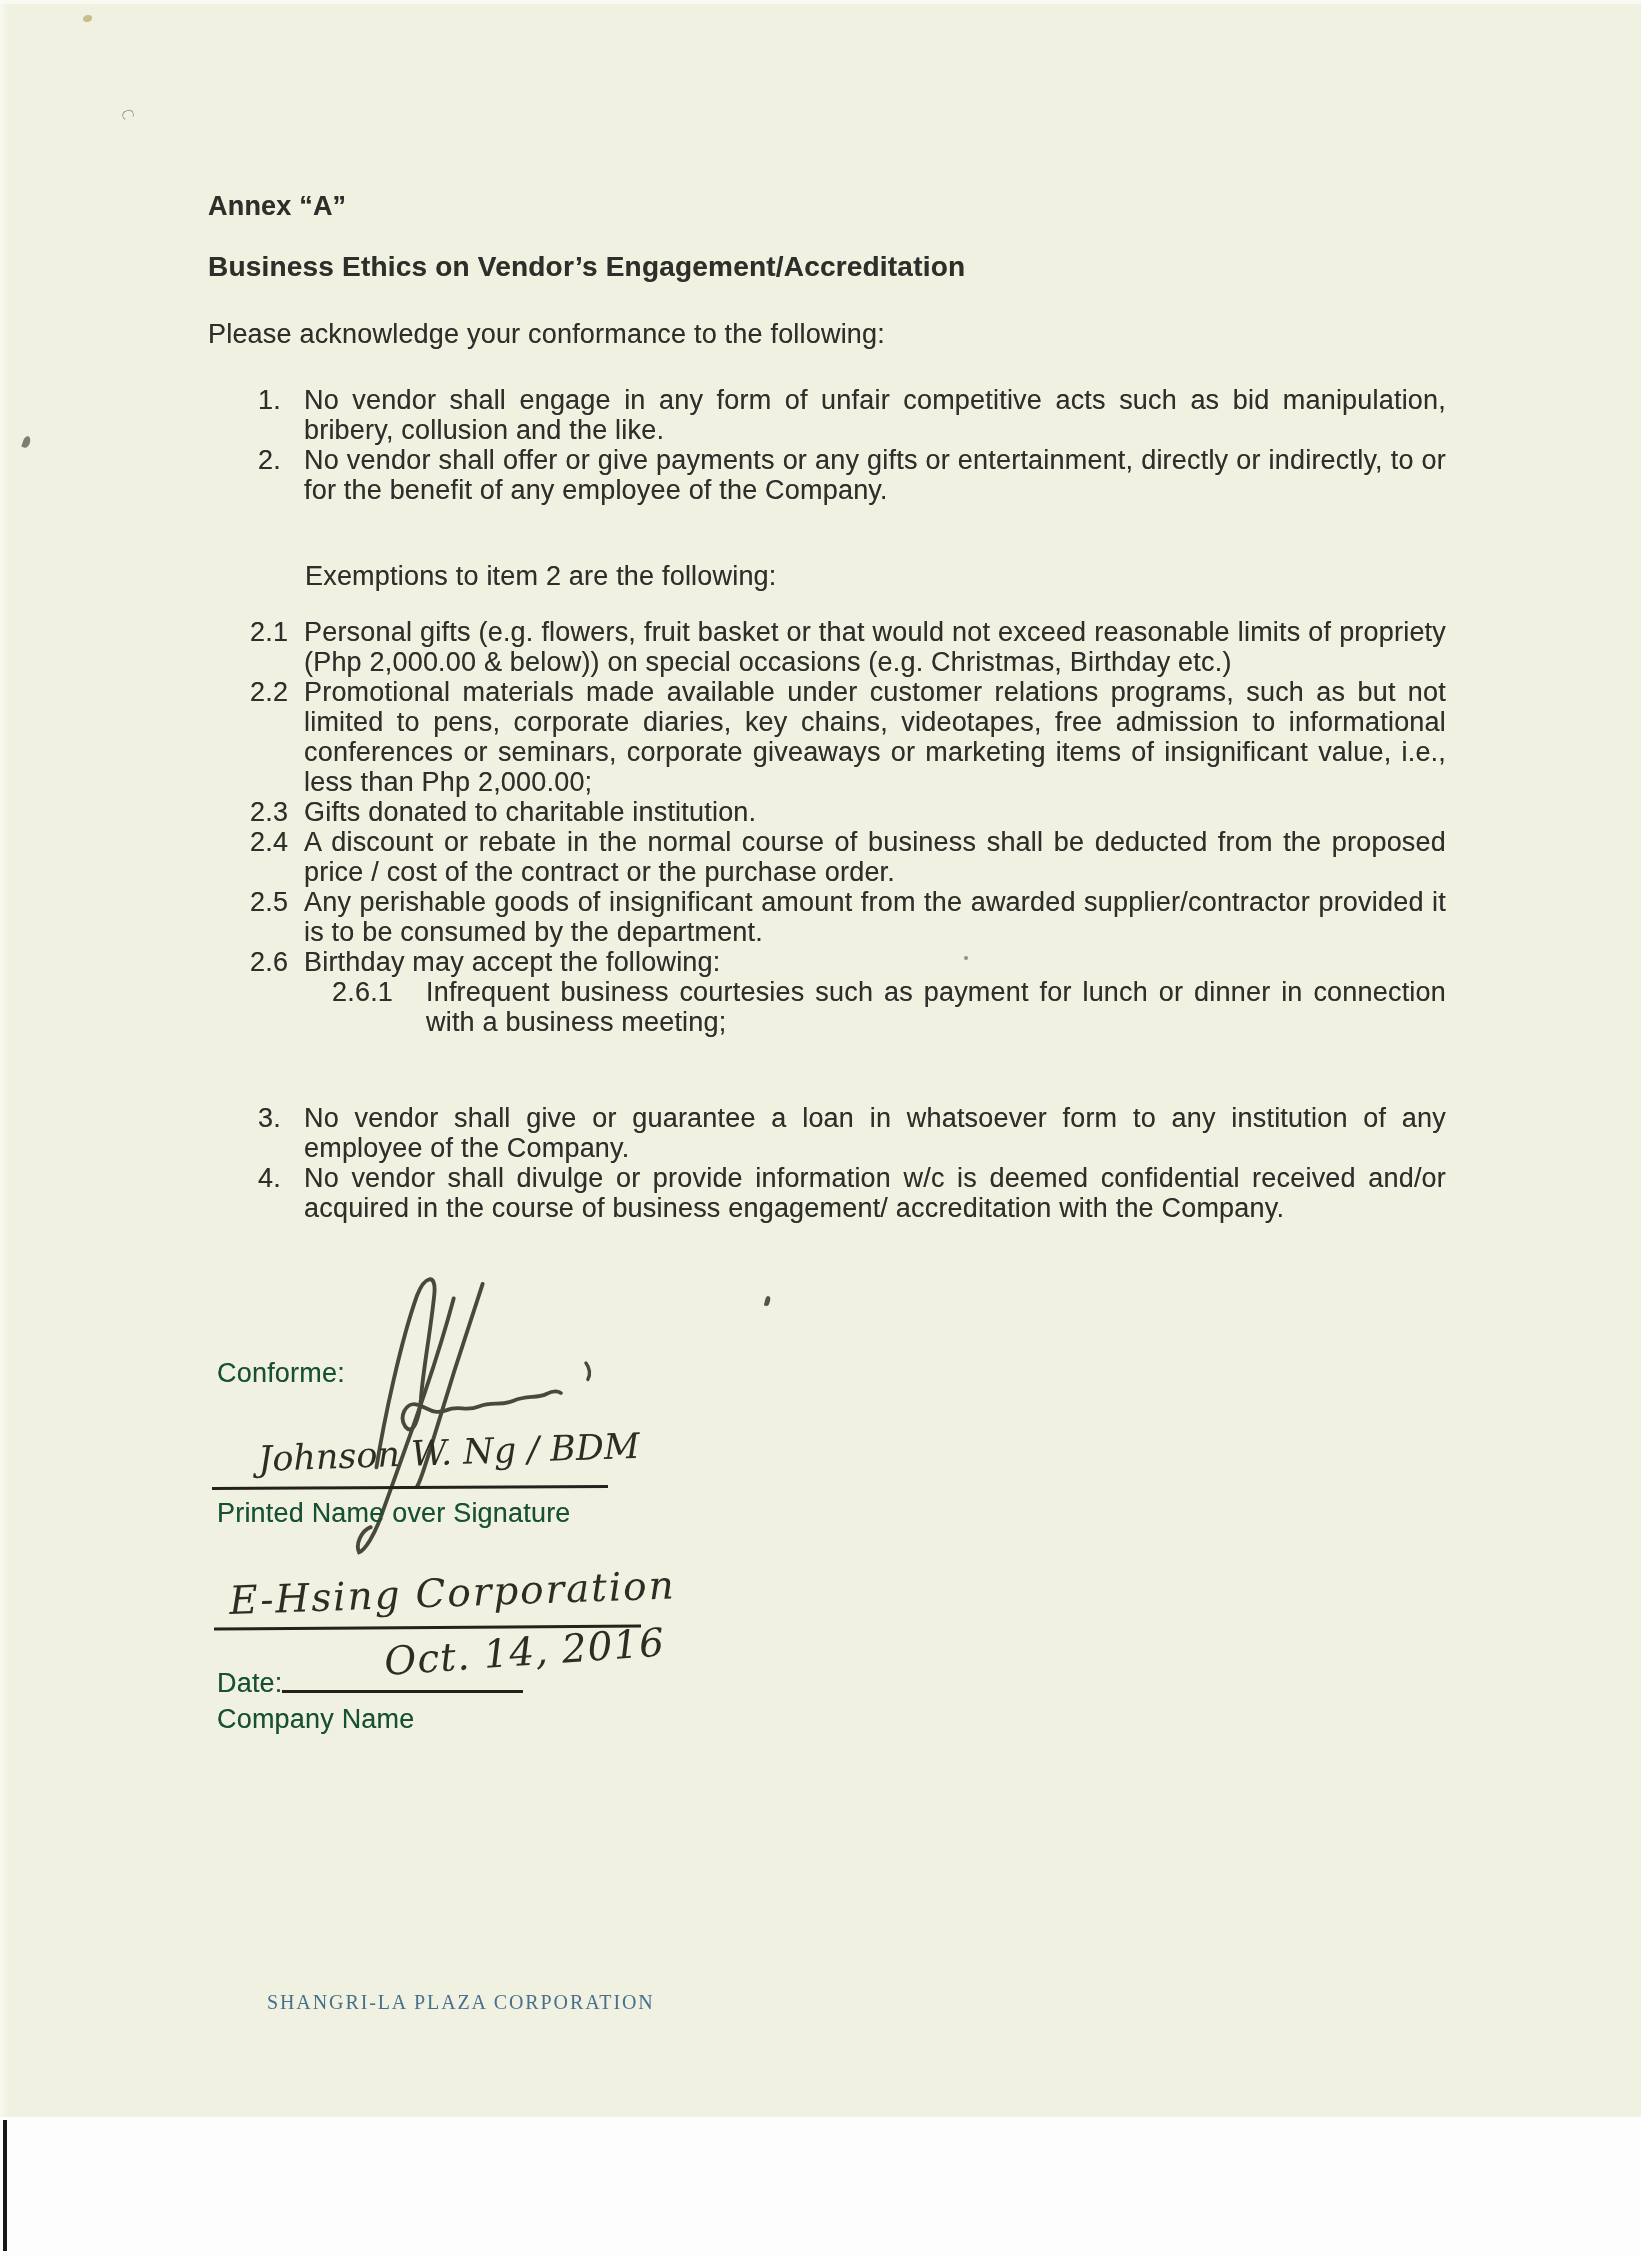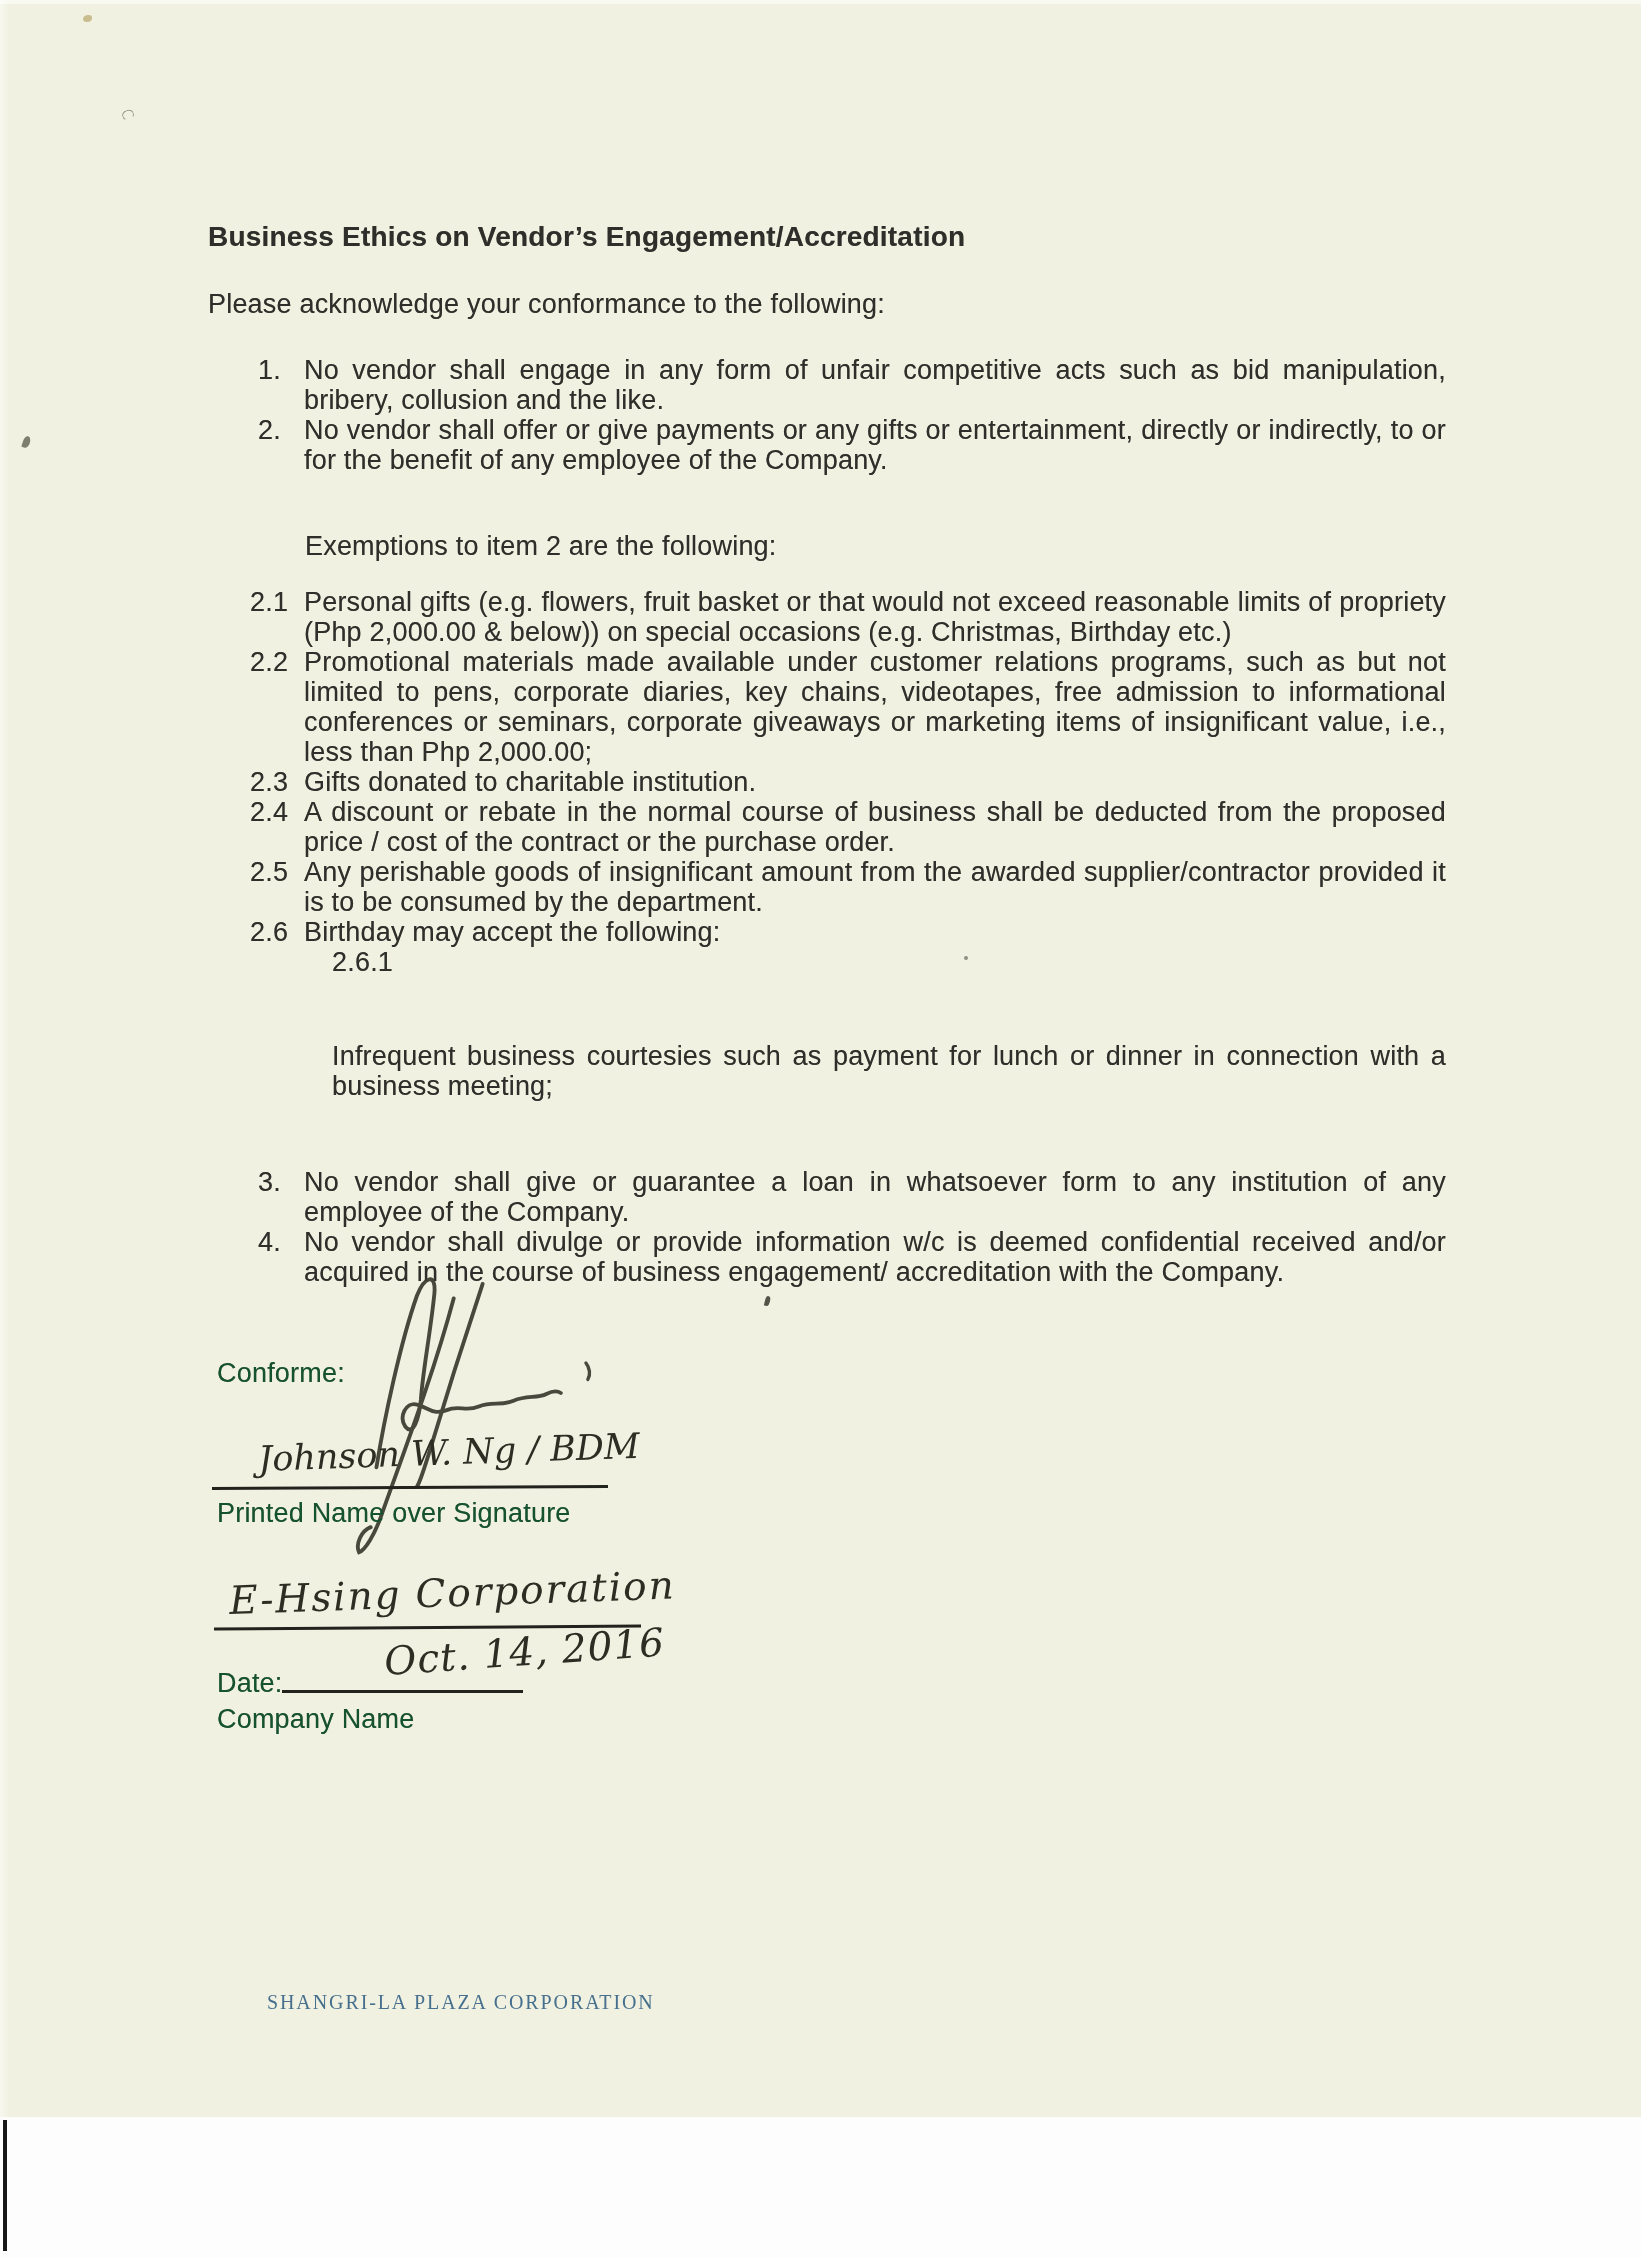--- a/index.html
+++ b/index.html
@@ -22,21 +22,21 @@
   .intro{margin:37px 0 0 0;}
   .list{margin:36px 0 0 0;}
   .li{display:flex;padding-left:50px;}
   .li .num{flex:0 0 46px;}
   .li .txt{flex:1;text-align:justify;}
   .exheading{margin:56px 0 0 97px;}
   .exlist{margin:26px 0 0 0;}
   .ex{display:flex;padding-left:42px;}
   .ex .num{flex:0 0 54px;}
   .ex .txt{flex:1;text-align:justify;}
-  .off{display:flex;padding-left:124px;flex-direction:column;}
+  .off{display:flex;padding-left:124px;}
   .off .num{flex:0 0 94px;}
   .off .txt{flex:1;text-align:justify;}
   .list2{margin:66px 0 0 0;}
 
   
   .abs{position:absolute;}
   .label{font-size:27px;color:#14532d;letter-spacing:0.2px;text-shadow:0 0 0.6px rgba(46,46,42,.45);}
   .ink{color:#2e2d24;font-family:"DejaVu Serif","Liberation Serif",serif;font-style:italic;}
   .hand-name{left:259px;top:1439px;font-size:35px;transform:rotate(-2deg);transform-origin:left bottom;}
   .hand-company{left:230px;top:1578px;font-size:39px;letter-spacing:1.9px;transform:rotate(-2deg);transform-origin:left bottom;}
@@ -56,20 +56,21 @@
 </head>
 <body>
 
 <div class="stage">
   <div class="paper">
     <div class="paper-top-edge"></div>
     <div class="paper-left-edge"></div>
   </div>
 
   <div class="content">
+    <div class="annex">Annex “A”</div>
     <div class="doc-title">Business Ethics on Vendor’s Engagement/Accreditation</div>
     <div class="intro">Please acknowledge your conformance to the following:</div>
 
     <div class="list">
       <div class="li">
         <span class="num">1.</span>
         <span class="txt">No vendor shall engage in any form of unfair competitive acts such as bid manipulation, bribery, collusion and the like.</span>
       </div>
       <div class="li">
         <span class="num">2.</span>

